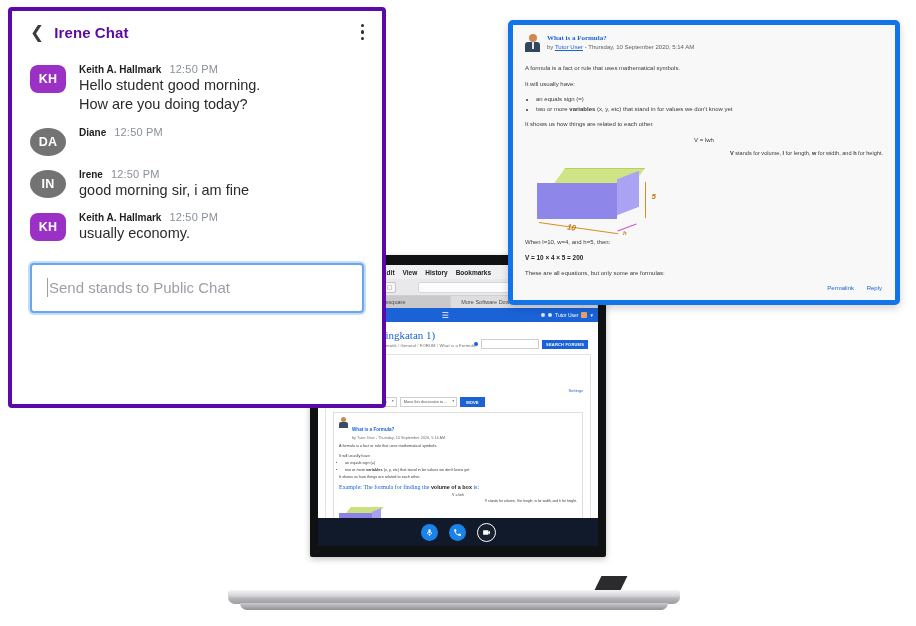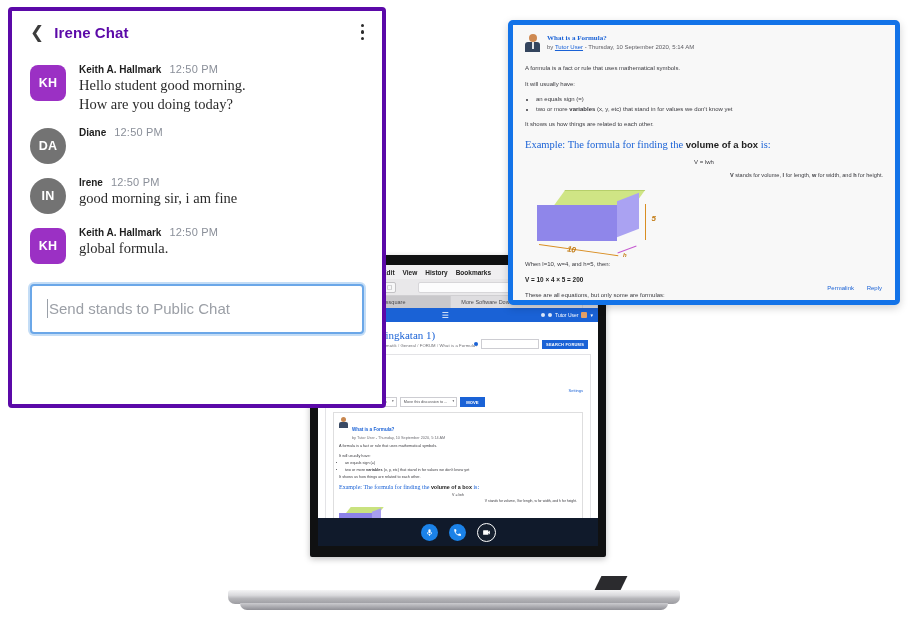--- a/index.html
+++ b/index.html
@@ -30,32 +30,32 @@
     font-size:15px;font-weight:bold;color:#5b09a8;letter-spacing:.1px;
   }
   #chat-menu{
     margin-left:auto;display:flex;flex-direction:column;gap:3px;
     padding:4px 4px;
   }
   #chat-menu i{display:block;width:3.5px;height:3.5px;border-radius:50%;background:#2b2b2b;}
   #chat-messages{padding:4px 0 0 0;}
   .msg{display:flex;padding:6px 14px 6px 18px;}
   .avatar{
-    width:36px;height:36px;flex:0 0 36px;color:#fff;
+    width:36px;height:28px;flex:0 0 36px;color:#fff;
     font-size:12.5px;font-weight:bold;letter-spacing:.3px;
     display:flex;align-items:center;justify-content:center;
     margin-right:13px;margin-top:2px;
   }
   .avatar.sq{background:#9b30c4;border-radius:8px;}
   .avatar.circ{background:#737373;border-radius:50%;}
   .msg-body{flex:1;min-width:0;}
   .msg-head{display:flex;align-items:baseline;}
   .msg-name{font-size:10px;font-weight:bold;color:#1d1d1d;}
   .msg-time{font-size:11px;color:#8a8f99;margin-left:8px;letter-spacing:.2px;}
-  .msg-text{font-size:14.5px;color:#2b2b2b;line-height:1.27;margin-top:1px;font-family:Liberation Serif, serif;}
+  .msg-text{font-size:14.5px;color:#2b2b2b;line-height:1.27;margin-top:1px;}
   #chat-input-wrap{padding:14px 18px 0 18px;}
   #chat-input{
     height:50px;border:2px solid #6ba7e8;border-radius:4px;
     box-shadow:0 0 0 2px rgba(125,180,235,.45);
     display:flex;align-items:center;padding:0 15px;
     background:#fff;box-sizing:border-box;
   }
   #chat-input .caret{
     width:1px;height:19px;background:#9aa0a8;margin-right:1px;
   }
@@ -402,21 +402,21 @@
       </span>
     </div>
 
     <div class="msg">
       <span class="avatar sq">KH</span>
       <span class="msg-body">
         <span class="msg-head">
           <span class="msg-name">Keith A. Hallmark</span>
           <span class="msg-time">12:50 PM</span>
         </span>
-        <div class="msg-text">global formula.</div>
+        <div class="msg-text">usually economy.</div>
       </span>
     </div>
   </div>
 
   <div id="chat-input-wrap">
     <div id="chat-input">
       <span class="caret"></span>
       <span id="chat-placeholder">Send stands to Public Chat</span>
     </div>
   </div>
@@ -441,23 +441,20 @@
     <div class="pp-body">
       <p>A formula is a fact or rule that uses mathematical symbols.</p>
       <p>It will usually have:</p>
       <ul>
         <li>an equals sign (=)</li>
         <li><span>two or more </span><b>variables</b><span> (x, y, etc) that stand in for values we don't know yet</span></li>
       </ul>
       <p>It shows us how things are related to each other.</p>
     </div>
 
-    <div class="pp-ex">
-      <span>Example: The formula for finding the </span><b>volume of a box</b><span> is:</span>
-    </div>
     <div class="pp-eq">V = lwh</div>
     <div class="pp-leg">
       <b>V</b><span> stands for volume, </span><b>l</b><span> for length, </span><b>w</b><span> for width, and </span><b>h</b><span> for height.</span>
     </div>
 
     <div class="bigbox">
       <i class="top"></i>
         <i class="front"></i>
         <i class="side"></i>
       <i class="dimH"></i>

